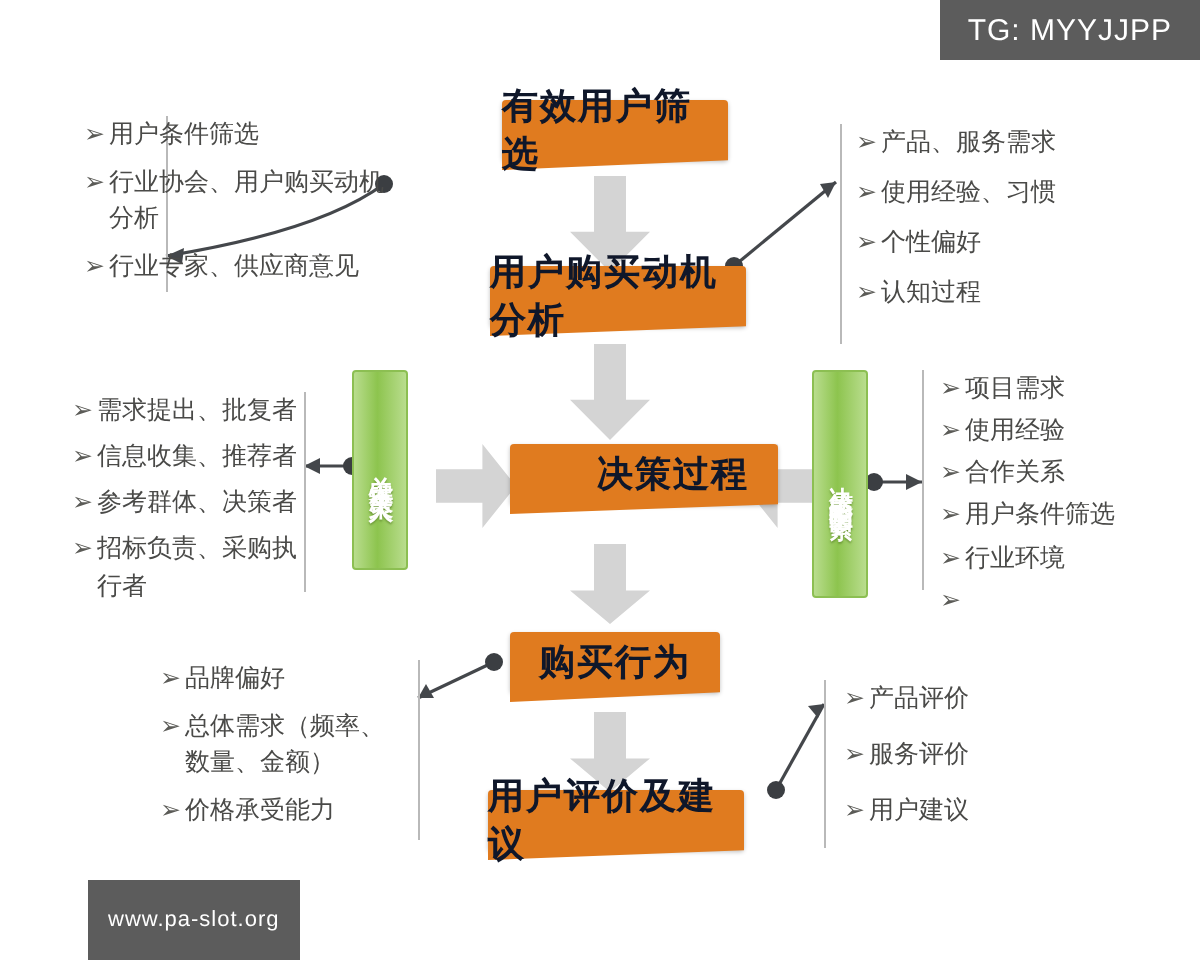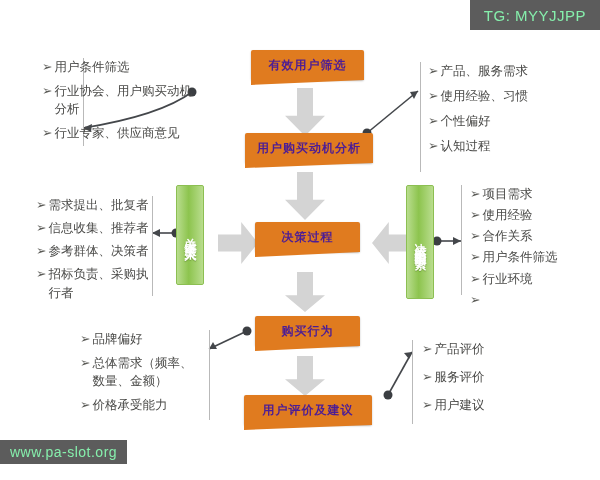--- a/index.html
+++ b/index.html
@@ -6,31 +6,31 @@
   body{
     width:600px;height:480px;overflow:hidden;
     background:#ffffff;
     font-family:"DejaVu Sans","Liberation Sans",sans-serif;
     position:relative;
   }
   #stage{position:absolute;left:0;top:0;width:600px;height:480px;}
 
   
   .wm{
-    position:absolute;background:#5c5c5c;color:#86efac;
+    position:absolute;background:#5c5c5c;color:#ffffff;
     font-family:"Liberation Sans",sans-serif;letter-spacing:.5px;
-    display:flex;align-items:center;justify-content:center;
+    display:flex;align-items:center;justify-content:center;margin-left:44px;
   }
   #wm-tg{right:0;top:0;height:30px;padding:0 14px;font-size:15px;}
-  #wm-url{left:0;bottom:16px;height:24px;padding:0 10px;font-size:14px;}
+  #wm-url{left:0;bottom:0;height:40px;padding:0 10px;font-size:11px;}
 
   
   .obox{
     position:absolute;background:#e07b1f;
-    color:#4c1d95;font-weight:bold;font-size:12px;
+    color:#0f172a;font-weight:bold;font-size:18px;
     display:flex;align-items:center;justify-content:center;
     letter-spacing:1px;
     box-shadow:0 1px 2px rgba(0,0,0,.25);
     border-radius:2px;
   }
   .obox::after{
     content:"";position:absolute;left:0;right:0;bottom:-5px;height:7px;
     background:#e07b1f;
     clip-path:polygon(0 0,100% 0,100% 30%,0 100%);
   }
@@ -119,21 +119,21 @@
   <div class="hchev-l" style="left:372px;top:222px;width:40px;height:42px;"></div>
   <div class="vchev" style="left:285px;top:272px;width:40px;height:40px;"></div>
   <div class="vchev" style="left:285px;top:356px;width:40px;height:40px;"></div>
 
   <div class="obox" style="left:251px;top:50px;width:113px;height:30px;">
     <span>有效用户筛选</span>
   </div>
   <div class="obox" style="left:245px;top:133px;width:128px;height:30px;">
     <span>用户购买动机分析</span>
   </div>
-  <div class="obox" style="left:255px;top:222px;width:105px;height:30px;">
+  <div class="obox" style="left:255px;top:222px;width:105px;height:30px;padding-left:29px;">
     <span>决策过程</span>
   </div>
   <div class="obox" style="left:255px;top:316px;width:105px;height:30px;">
     <span>购买行为</span>
   </div>
   <div class="obox" style="left:244px;top:395px;width:128px;height:30px;">
     <span>用户评价及建议</span>
   </div>
 
   <div class="gbox" style="left:176px;top:185px;width:26px;height:98px;">

